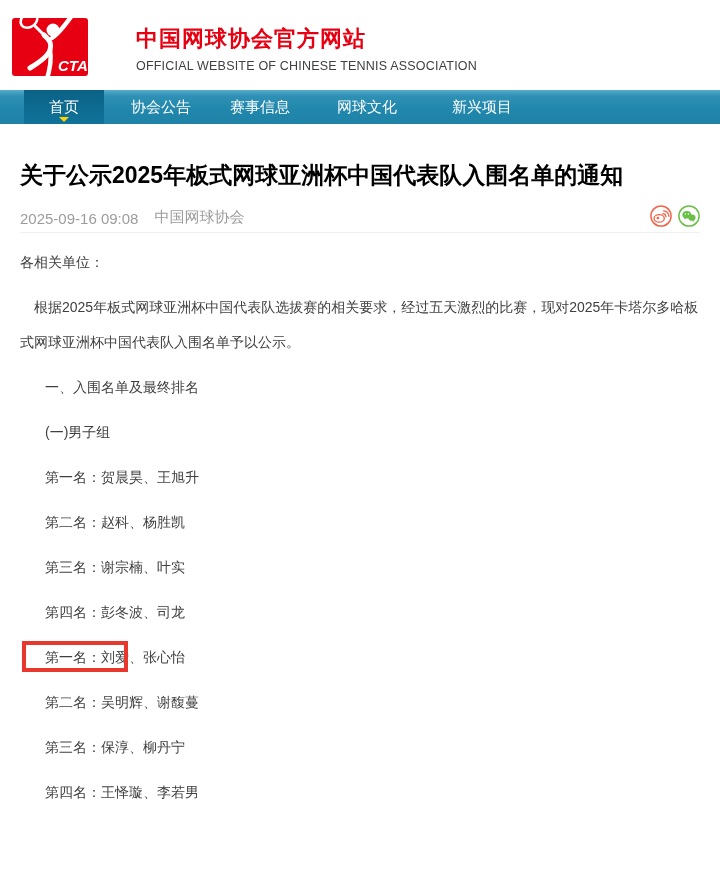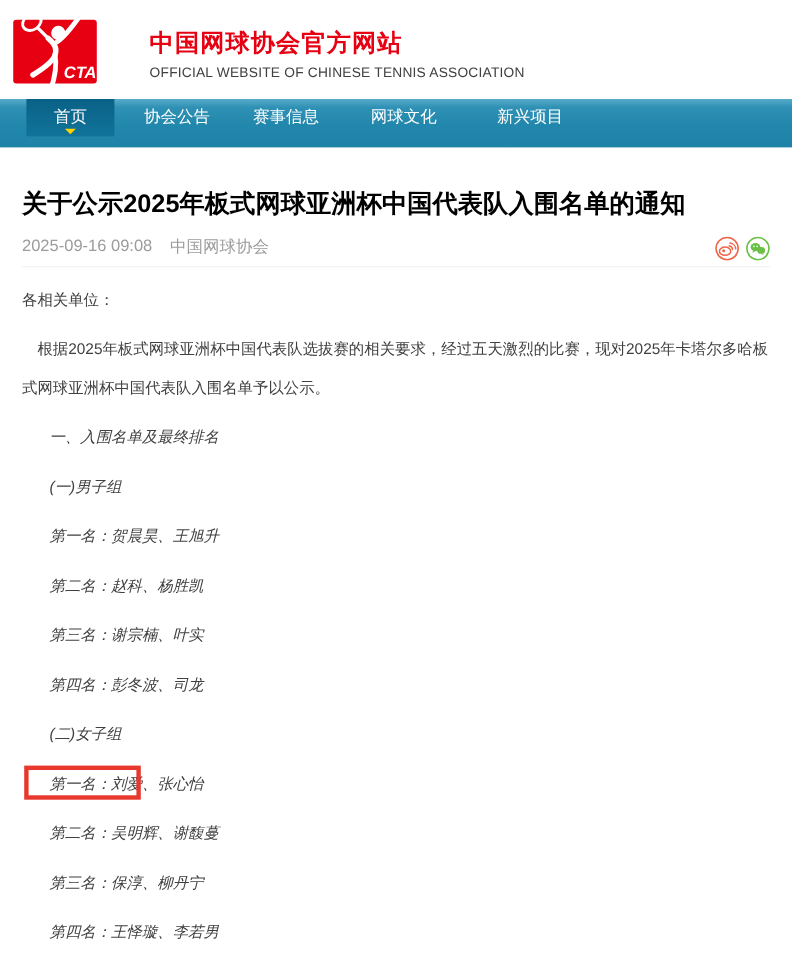--- a/index.html
+++ b/index.html
@@ -20,21 +20,21 @@
     color:#e60012; font-size:22px; font-weight:bold; letter-spacing:1px;
     line-height:26px;
   }
   .site-title-en {
     color:#404040; font-size:12.5px; font-weight:normal; letter-spacing:0.2px;
     margin-top:7px; line-height:14px;
   }
 
   
   .nav {
-    height:44px; width:720px;
+    height:34px; width:720px;
     background:linear-gradient(180deg,#57abc9 0%, #2e90b4 18%, #2287ac 55%, #1f83a8 100%);
     overflow:hidden; white-space:nowrap;
   }
   .nav ul { list-style:none; display:flex; height:34px; }
   .nav li {
     width:80px; height:34px; line-height:34px; text-align:center;
     color:#fff; font-size:15px; cursor:pointer; position:relative; flex:0 0 auto;
   }
   .nav li.active {
     background:linear-gradient(180deg,#0a6186 0%, #0e6c92 60%, #11739a 100%);
@@ -46,33 +46,33 @@
   }
   .m1{margin-left:24px}.m2{margin-left:17px}.m3{margin-left:34px}
   .m4{margin-left:16px}.m5{margin-left:19px}.m6{margin-left:27px}.m7{margin-left:35px}
 
   
   .article { padding:0 20px; }
   .article-title {
     margin-top:36px; font-size:23px; line-height:30px; font-weight:bold; color:#000000;
   }
   .meta {
-    margin-top:15px; height:28px; display:flex; align-items:flex-start;
+    margin-top:15px; height:28px; display:flex; align-items:flex-end;
     border-bottom:1px solid #f0f0f0; padding-bottom:5px;
   }
   .meta .date, .meta .source { color:#9c9c9c; font-size:15px; }
   .meta .source { margin-left:16px; }
   .meta .share { margin-left:auto; display:flex; gap:6px; }
   .share-icon { width:22px; height:22px; display:inline-block; cursor:pointer; }
 
   
   .content { padding-top:12px; font-size:14px; color:#404040; }
   .content p { line-height:35px; margin-bottom:10px; }
   .content .indent { text-indent:1em; }
-  .content .list { padding-left:25px;font-style:italic; }
+  .content .list { padding-left:25px; }
   .hl-line { position:relative; }
   .red-box {
     position:absolute; left:2px; top:1px; width:106px; height:31px;
     border:4px solid #e8382d; pointer-events:none;
   }
 </style>
 </head>
 <body>
 
 <div class="site-header">
@@ -145,21 +145,20 @@
     <p>各相关单位：</p>
     <p class="indent">根据2025年板式网球亚洲杯中国代表队选拔赛的相关要求，经过五天激烈的比赛，现对2025年卡塔尔多哈板式网球亚洲杯中国代表队入围名单予以公示。</p>
     <p class="list">一、入围名单及最终排名</p>
 
     <p class="list">(一)男子组</p>
     <p class="list">第一名：贺晨昊、王旭升</p>
     <p class="list">第二名：赵科、杨胜凯</p>
     <p class="list">第三名：谢宗楠、叶实</p>
     <p class="list">第四名：彭冬波、司龙</p>
 
-    <p class="list">(二)女子组</p>
     <p class="list hl-line">
       <span class="red-box"></span>
       <span>第一名：刘爱、</span><span>张心怡</span>
     </p>
     <p class="list">第二名：吴明辉、谢馥蔓</p>
     <p class="list">第三名：保淳、柳丹宁</p>
     <p class="list">第四名：王怿璇、李若男</p>
   </div>
 </div>
 

